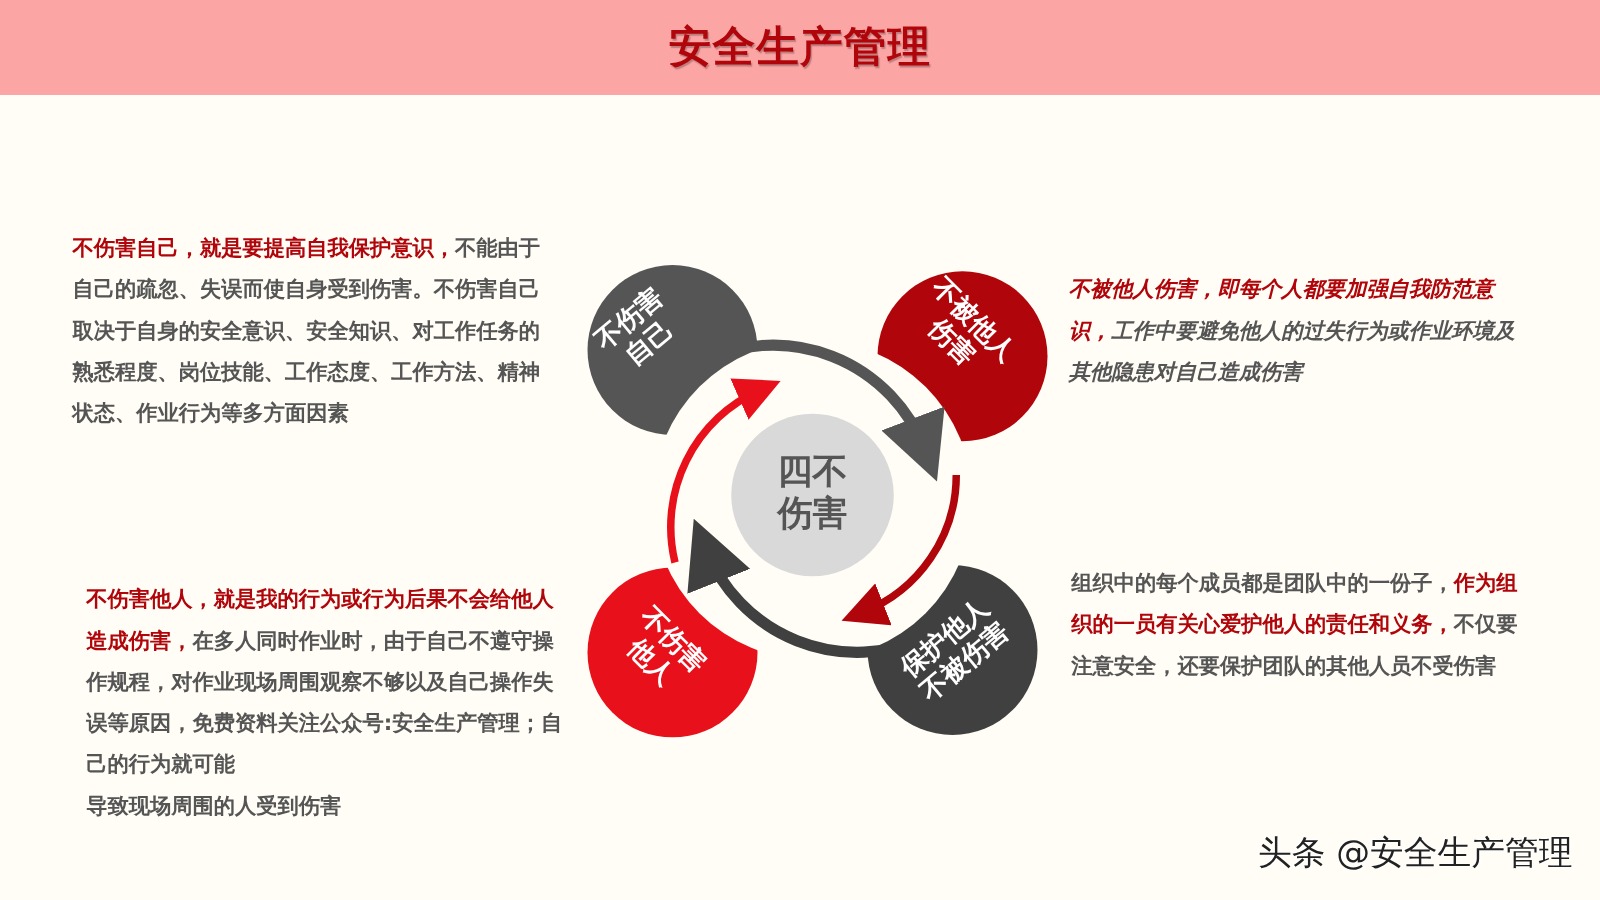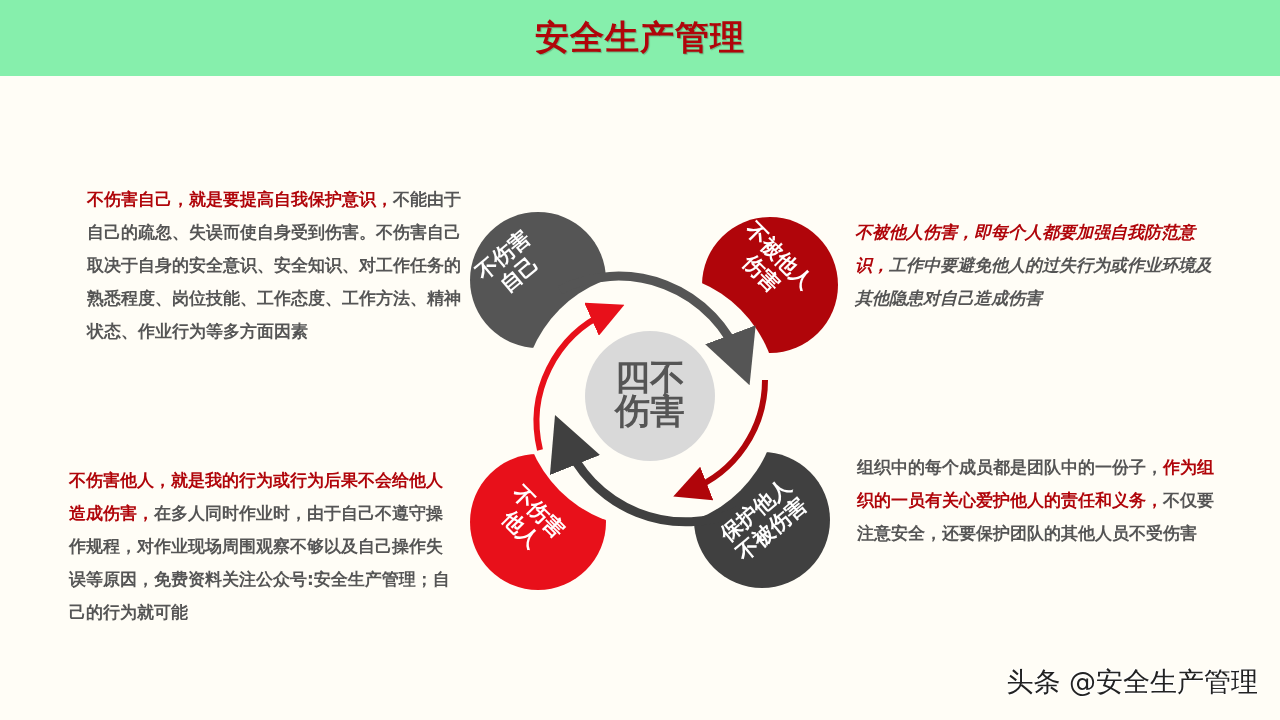--- a/index.html
+++ b/index.html
@@ -3,63 +3,64 @@
 <meta charset="utf-8">
 <style>
   html, body { margin:0; padding:0; }
   body {
     width:1280px; height:720px; overflow:hidden; position:relative;
     background:#fffdf6;
     font-family:"DejaVu Sans","Liberation Sans",sans-serif;
   }
   .header {
     position:absolute; left:0; top:0; width:1280px; height:76px;
-    background:#86efac;
+    background:#fca5a5;
     display:flex; align-items:center; justify-content:center;
   }
   .header-title {
     color:#b0050a; font-size:34px; font-weight:bold; letter-spacing:1px;
     text-shadow:1px 1px 1px rgba(0,0,0,0.25);
   }
   .text-block {
     position:absolute; font-size:17px; line-height:33px; color:#555555; font-weight:bold;
   }
   .text-block .hl { color:#b0050a; }
-  #tb-tl { left:87px; top:183px; width:390px; }
+  #tb-tl { left:58px; top:183px; width:390px; }
   #tb-bl { left:69px; top:444px; width:390px;margin-top:20px; }
   #tb-tr { left:855px; top:216px; width:370px;font-style:italic; }
   #tb-br { left:857px; top:451px; width:370px; }
   .diagram { position:absolute; left:460px; top:200px; width:380px; height:390px; }
   .diagram svg { position:absolute; left:0; top:0; }
   .blob-label {
     position:absolute; color:#ffffff; font-weight:bold; font-size:21px; line-height:25px;
     text-align:center; white-space:nowrap;
   }
   .center-label {
     position:absolute; left:128px; top:160px; width:124px; text-align:center;
-    color:#555555; font-weight:bold; font-size:35px; line-height:34px;
+    color:#555555; font-weight:bold; font-size:28px; line-height:34px;
   }
   .watermark {
     position:absolute; right:22px; top:664px; font-size:27px; color:#222;
     text-shadow:1px 1px 0 #fff, -1px -1px 0 #fff;
   }
 </style>
 </head>
 <body>
 
 <div class="header">
   <div class="header-title">安全生产管理</div>
 </div>
 
 <div class="text-block" id="tb-tl">
   <span class="hl">不伤害自己，就是要提高自我保护意识，</span><span>不能由于自己的疏忽、失误而使自身受到伤害。不伤害自己取决于自身的安全意识、安全知识、对工作任务的熟悉程度、岗位技能、工作态度、工作方法、精神状态、作业行为等多方面因素</span>
 </div>
 
 <div class="text-block" id="tb-bl">
   <span class="hl">不伤害他人，就是我的行为或行为后果不会给他人造成伤害，</span><span>在多人同时作业时，由于自己不遵守操作规程，对作业现场周围观察不够以及自己操作失误等原因，免费资料关注公众号:安全生产管理；自己的行为就可能</span><br>
+  <span>导致现场周围的人受到伤害</span>
 </div>
 
 <div class="text-block" id="tb-tr">
   <span class="hl">不被他人伤害，即每个人都要加强自我防范意识，</span><span>工作中要避免他人的过失行为或作业环境及其他隐患对自己造成伤害</span>
 </div>
 
 <div class="text-block" id="tb-br">
   <span>组织中的每个成员都是团队中的一份子，</span><span class="hl">作为组织的一员有关心爱护他人的责任和义务，</span><span>不仅要注意安全，还要保护团队的其他人员不受伤害</span>
 </div>
 

